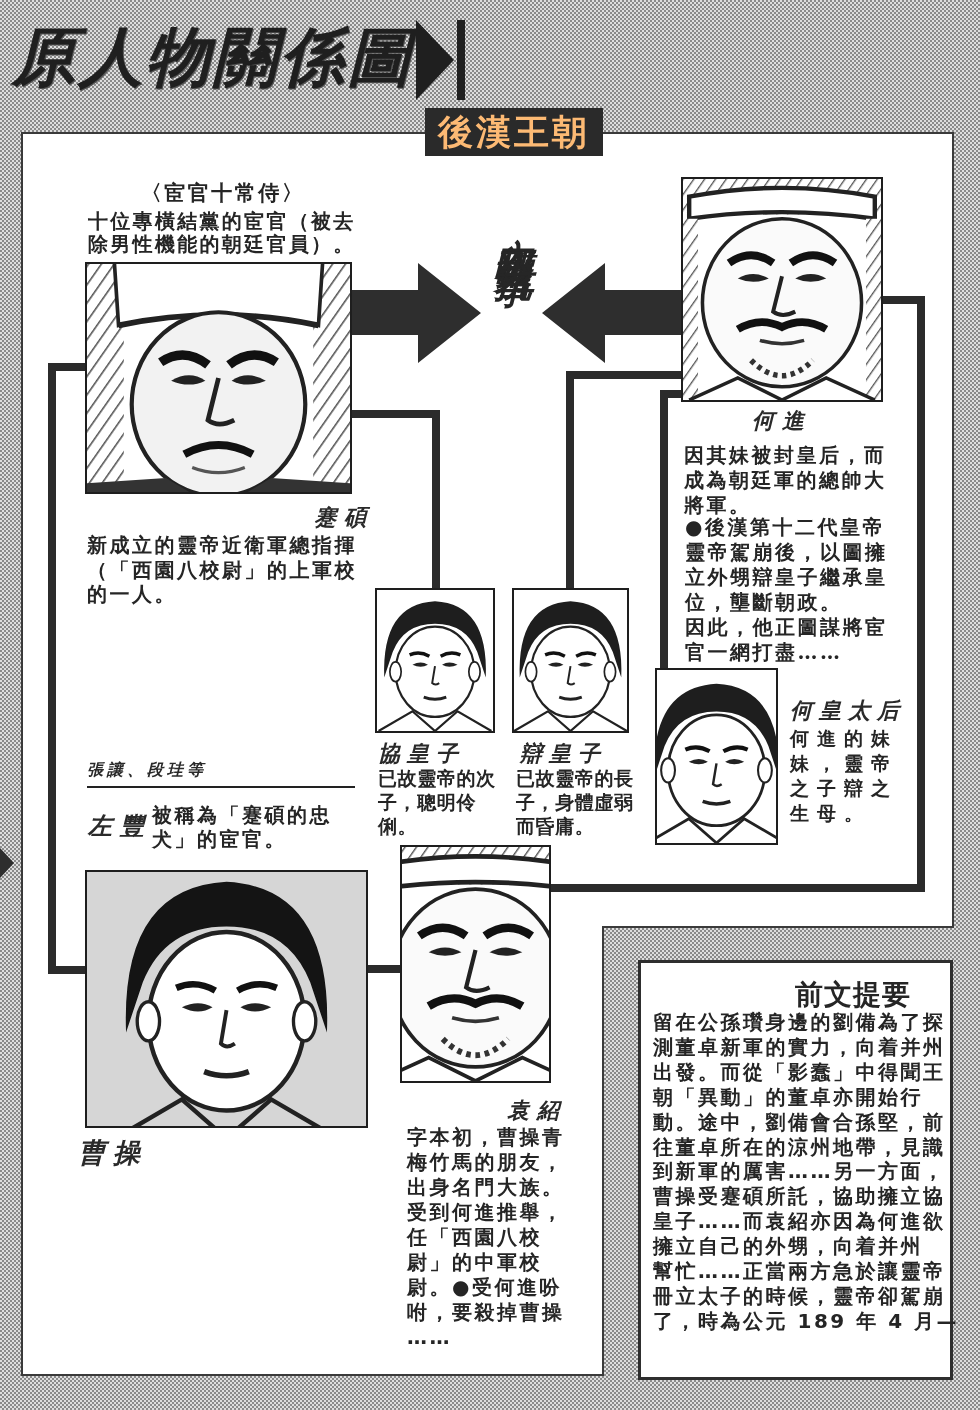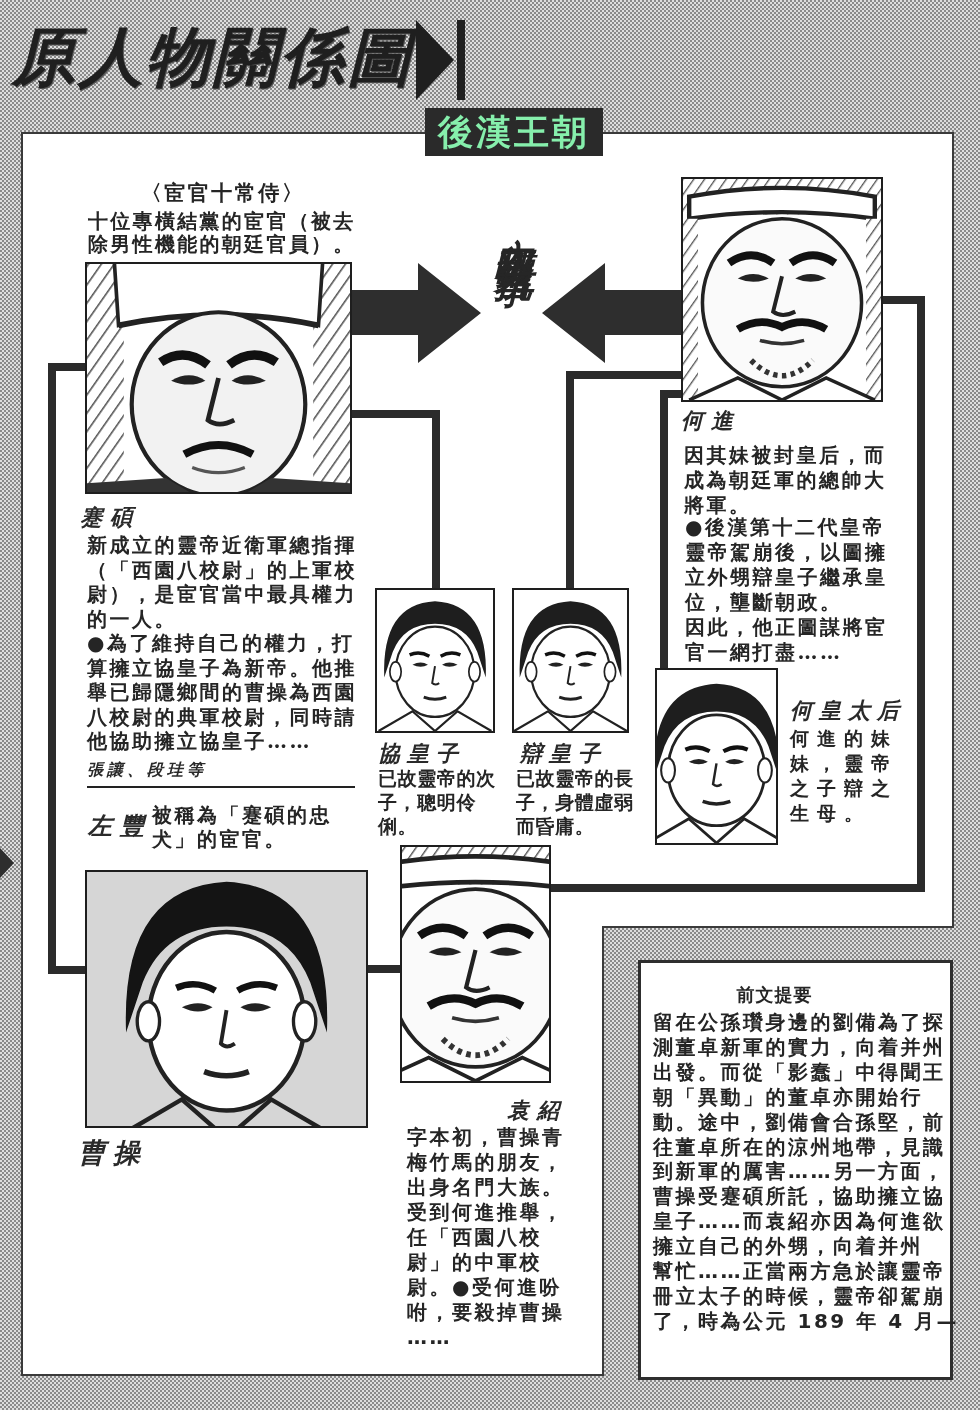--- a/index.html
+++ b/index.html
@@ -12,21 +12,21 @@
   .txt{font-size:20px;font-weight:bold;letter-spacing:2.5px;line-height:25px;white-space:nowrap;color:#252525}
   .txt .line{height:inherit}
   .ming{font-family:"DejaVu Serif",serif}
   .callig{font-family:"DejaVu Serif",serif;font-style:italic;font-weight:bold;color:#2a2a2a;white-space:nowrap}
   .portrait{position:absolute;border:2px solid #1e1e1e;background:#fff;overflow:hidden}
   .portrait svg{display:block;width:100%;height:100%}
 
   .title{left:12px;top:12px;font-family:"DejaVu Serif",serif;font-weight:bold;font-style:italic;
     font-size:64px;letter-spacing:3px;color:#1f1f1f;white-space:nowrap;line-height:90px;
     text-shadow:1px 1px 0 #555}
-  .subtitle{left:425px;top:108px;width:178px;height:48px;background:#2a2a2a;color:#86efac;
+  .subtitle{left:425px;top:108px;width:178px;height:48px;background:#2a2a2a;color:#fdba74;
     font-size:35px;font-weight:bold;letter-spacing:3px;text-align:center;line-height:48px;white-space:nowrap}
   .center-label{left:490px;top:208px;writing-mode:vertical-rl;font-family:"DejaVu Serif",serif;
     font-style:italic;font-weight:bold;font-size:38px;letter-spacing:6px;color:#262626;line-height:46px}
   .summary-box{left:638px;top:960px;width:315px;height:420px;background:#fff;border:3px solid #2e2e2e}
 </style>
 </head>
 <body>
 
 <svg width="0" height="0" style="position:absolute" aria-hidden="true">
   <defs>
@@ -115,33 +115,25 @@
   <div class="abs txt" style="left:88px;top:210px;line-height:23px;letter-spacing:2.3px">
       <div class="line">十位專橫結黨的宦官（被去</div>
       <div class="line">除男性機能的朝廷官員）。</div>
     </div>
 
   <div class="portrait" style="left:85px;top:262px;width:267px;height:232px">
     <svg viewBox="0 0 100 100" preserveAspectRatio="xMidYMid slice">
         <use href="#face-hat" width="100" height="100"></use>
       </svg>
   </div>
-  <div class="abs callig" style="left:80px;top:503px;width:270px;text-align:left;font-size:22px;letter-spacing:8px;line-height:28px">蹇碩</div>
+  <div class="abs callig" style="left:104px;top:503px;width:270px;text-align:right;font-size:22px;letter-spacing:8px;line-height:28px">蹇碩</div>
   <div class="abs txt" style="left:87px;top:533px;line-height:24.6px">
       <div class="line">新成立的靈帝近衛軍總指揮</div>
       <div class="line">（「西園八校尉」的上軍校</div>
-      <div class="line">尉），是宦官當中最具權力</div>
       <div class="line">的一人。</div>
-    </div>
-  <div class="abs txt ming" style="left:87px;top:631px;line-height:24.6px">
-      <div class="line">●為了維持自己的權力，打</div>
-      <div class="line">算擁立協皇子為新帝。他推</div>
-      <div class="line">舉已歸隱鄉間的曹操為西園</div>
-      <div class="line">八校尉的典軍校尉，同時請</div>
-      <div class="line">他協助擁立協皇子……</div>
     </div>
   <div class="abs callig" style="left:87px;top:757px;font-size:16px;letter-spacing:4px;line-height:26px">張讓、段珪等</div>
   <div class="abs" style="left:87px;top:786px;width:268px;height:2px;background:#222"></div>
 
   <div class="abs callig" style="left:88px;top:812px;font-size:24px;letter-spacing:8px;line-height:28px">左豐</div>
   <div class="abs txt" style="left:152px;top:803px;line-height:24px">
       <div class="line">被稱為「蹇碩的忠</div>
       <div class="line">犬」的宦官。</div>
     </div>
 
@@ -167,21 +159,21 @@
       <div class="line">已故靈帝的長</div>
       <div class="line">子，身體虛弱</div>
       <div class="line">而昏庸。</div>
     </div>
 
   <div class="portrait" style="left:681px;top:177px;width:202px;height:225px">
     <svg viewBox="0 0 100 100" preserveAspectRatio="xMidYMid slice">
         <use href="#face-cap" width="100" height="100"></use>
       </svg>
   </div>
-  <div class="abs callig" style="left:681px;top:406px;width:202px;font-size:22px;letter-spacing:8px;line-height:28px">何進</div>
+  <div class="abs callig" style="left:681px;top:406px;width:202px;text-align:center;font-size:22px;letter-spacing:8px;line-height:28px">何進</div>
   <div class="abs txt" style="left:684px;top:443px;line-height:25px">
       <div class="line">因其妹被封皇后，而</div>
       <div class="line">成為朝廷軍的總帥大</div>
       <div class="line">將軍。</div>
     </div>
   <div class="abs txt ming" style="left:685px;top:515px;line-height:25px">
       <div class="line">●後漢第十二代皇帝</div>
       <div class="line">靈帝駕崩後，以圖擁</div>
       <div class="line">立外甥辯皇子繼承皇</div>
       <div class="line">位，壟斷朝政。</div>
@@ -221,21 +213,21 @@
       <div class="line">出身名門大族。</div>
       <div class="line">受到何進推舉，</div>
       <div class="line">任「西園八校</div>
       <div class="line">尉」的中軍校</div>
       <div class="line">尉。●受何進吩</div>
       <div class="line">咐，要殺掉曹操</div>
       <div class="line">……</div>
     </div>
 
   <div class="abs summary-box"></div>
-  <div class="abs txt" style="left:638px;top:980px;width:273px;text-align:center;font-size:18px;letter-spacing:1px;line-height:30px">前文提要</div>
+  <div class="abs txt" style="left:638px;top:980px;width:273px;text-align:right;font-size:28px;letter-spacing:1px;line-height:30px">前文提要</div>
   <div class="abs txt" style="left:653px;top:1010px;line-height:24.9px">
       <div class="line">留在公孫瓚身邊的劉備為了探</div>
       <div class="line">測董卓新軍的實力，向着并州</div>
       <div class="line">出發。而從「影蠢」中得聞王</div>
       <div class="line">朝「異動」的董卓亦開始行</div>
       <div class="line">動。途中，劉備會合孫堅，前</div>
       <div class="line">往董卓所在的涼州地帶，見識</div>
       <div class="line">到新軍的厲害……另一方面，</div>
       <div class="line">曹操受蹇碩所託，協助擁立協</div>
       <div class="line">皇子……而袁紹亦因為何進欲</div>

